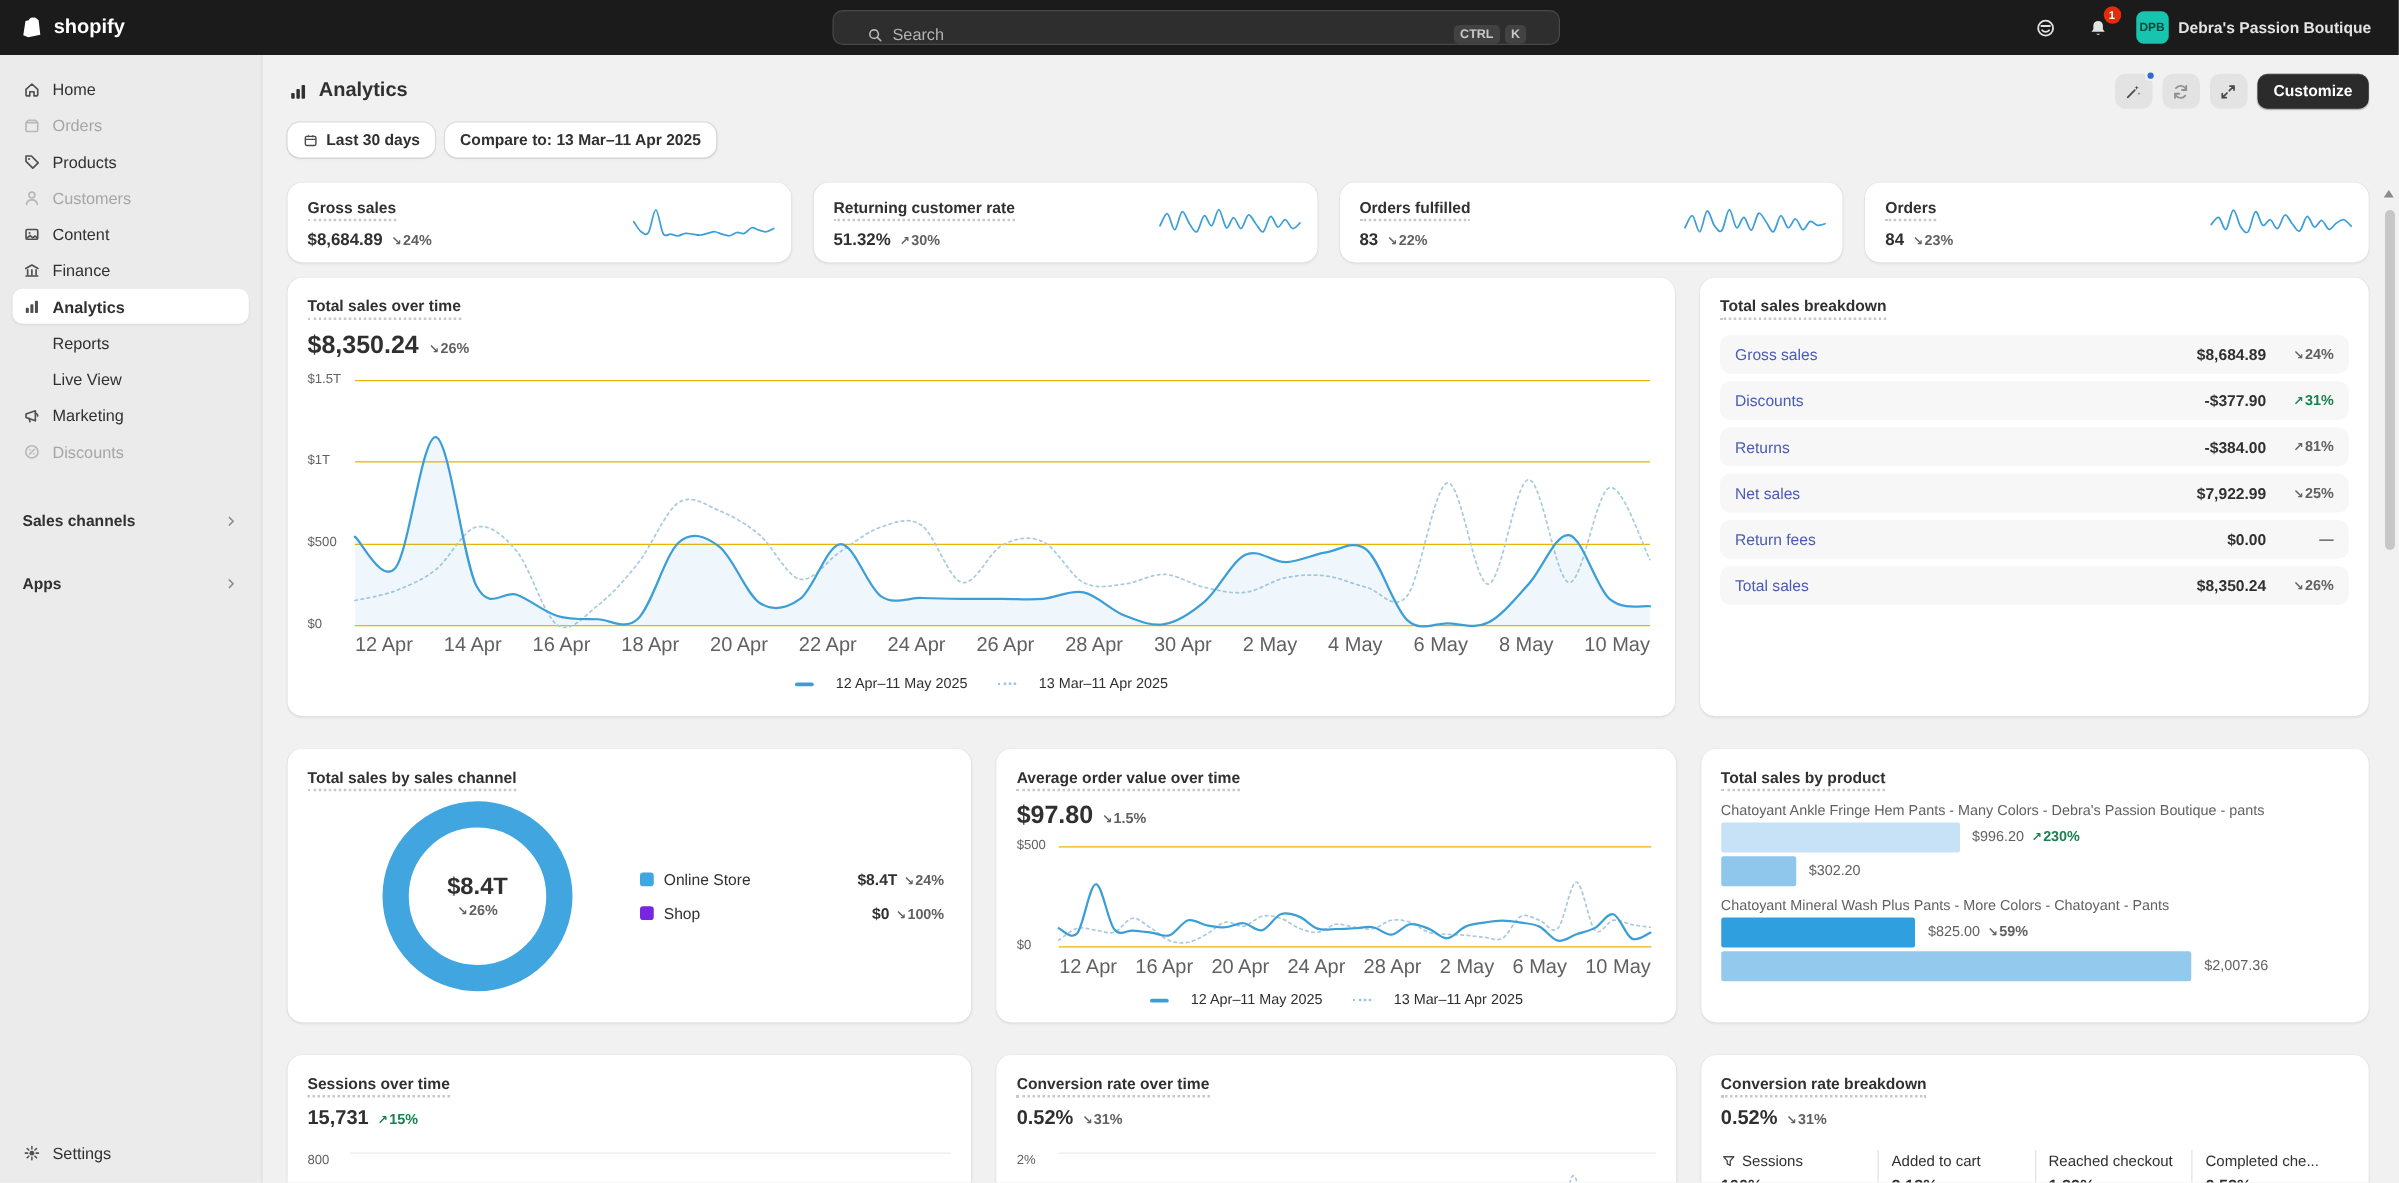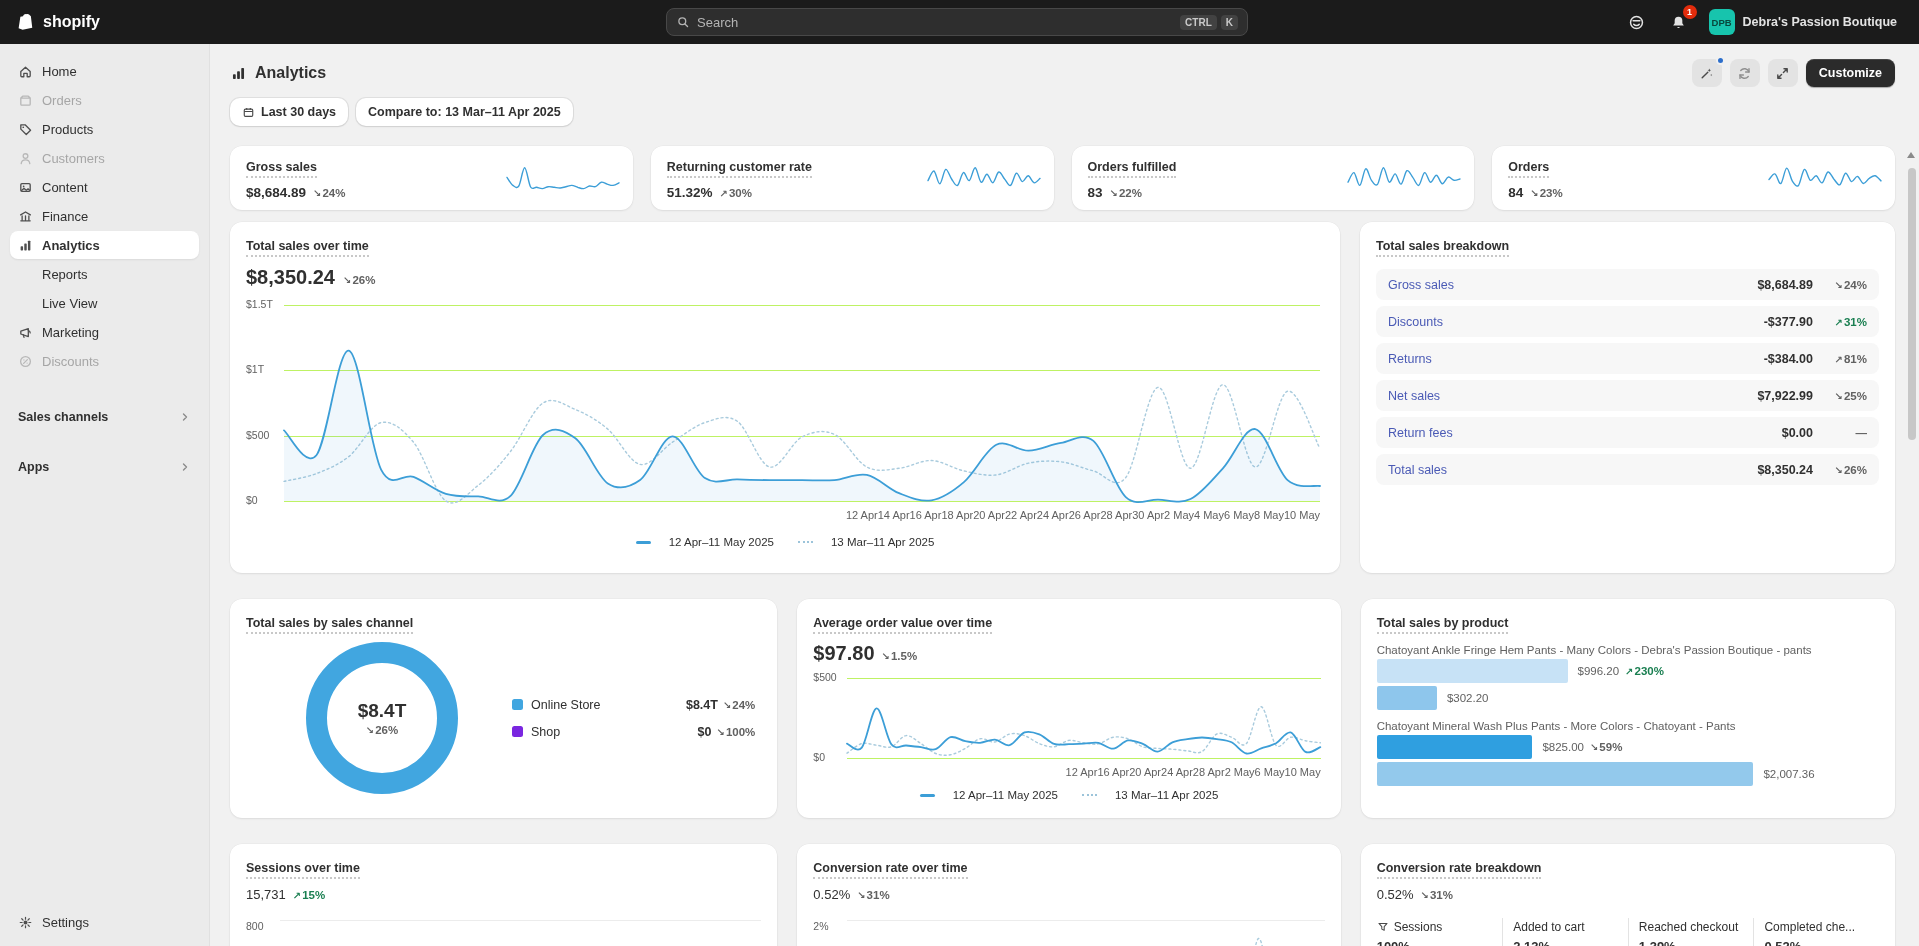--- a/index.html
+++ b/index.html
@@ -7,22 +7,22 @@
        font-family:"Liberation Sans","DejaVu Sans",sans-serif;color:#303030;}
   *{box-sizing:border-box}
   svg.ic{display:block}
 
   
   .topbar{position:absolute;left:0;top:0;right:0;height:44px;background:#1b1b1b;
           display:flex;align-items:center;padding:0 16px;z-index:8}
   .logo{display:flex;align-items:center;gap:7px;color:#fff;font-weight:700;font-size:16px}
   .logo svg{width:20px;height:20px}
   .searchbox{position:absolute;left:666px;top:8px;width:582px;height:28px;background:#2e2e2e;
-             border:1px solid #484848;border-radius:8px;display:flex;align-items:center;
-             gap:7px;padding:0 9px;color:#b4b4b4;font-size:13px;cursor:text}
+             border:1px solid #484848;border-radius:8px;display:flex;align-items:flex-end;
+             gap:7px;padding:0 26px;color:#b4b4b4;font-size:13px;cursor:text}
   .searchbox svg{width:14px;height:14px;color:#b4b4b4}
   .keys{margin-left:auto;display:flex;gap:4px}
   .key{background:#424242;color:#c9c9c9;font-size:10px;font-weight:700;padding:2px 5px;border-radius:4px}
   .top-right{margin-left:auto;display:flex;align-items:center;gap:12px}
   .tb-icon{position:relative;width:30px;height:30px;display:flex;align-items:center;
            justify-content:center;border-radius:8px;color:#e3e3e3;cursor:pointer}
   .tb-icon svg{width:17px;height:17px}
   .badge{position:absolute;top:-2px;right:-3px;min-width:14px;height:14px;padding:0 3px;
          background:#e22c0c;border-radius:8px;color:#fff;font-size:9px;font-weight:700;
          display:flex;align-items:center;justify-content:center}
@@ -84,25 +84,25 @@
   .kpi-value{font-size:13.5px;font-weight:700}
   .sparkline{position:absolute;right:14px;top:17px;width:112px;height:32px}
 
   
   .row2{display:grid;grid-template-columns:1108fr 534fr;gap:20px;margin-top:12px}
   .row2 .card{height:351px}
   .big-card{padding:14px 16px}
   .big-value-row{display:flex;align-items:baseline;gap:8px;margin-top:9px}
   .big-value{font-size:20px;font-weight:700}
   .plot-area{margin:16px 4px 0 38px;position:relative;height:196px}
-  .gl{position:absolute;left:0;right:0;height:1px;background:#bef264}
+  .gl{position:absolute;left:0;right:0;height:1px;background:#eab308}
   .gl span{position:absolute;left:-38px;top:-7px;font-size:10.5px;color:#616161}
   .chartbox{position:absolute;inset:0}
-  .xticks{display:flex;justify-content:flex-end;margin:8px 4px 0 38px;
-          font-size:11px;color:#616161}
+  .xticks{display:flex;justify-content:space-between;margin:8px 4px 0 38px;
+          font-size:16px;color:#616161}
   .legend{display:flex;justify-content:center;align-items:center;gap:24px;margin-top:15px;
           font-size:11.5px;color:#303030}
   .leg-item{display:flex;align-items:center;gap:18px}
   .leg-sample{display:inline-block}
   .leg-sample.solid{width:15px;height:3px;border-radius:2px;background:#3c9ed7}
   .leg-sample.dotted{width:15px;height:0;border-top:2px dotted #9cc4da}
 
   .breakdown{padding:14px 16px}
   .bd-rows{margin-top:12px;display:flex;flex-direction:column;gap:6px}
   .bd-row{background:#f7f7f7;border-radius:8px;height:31px;display:flex;align-items:center;
@@ -118,21 +118,21 @@
   .donut{width:152px;height:152px;border-radius:50%;border:21px solid #41a6e0;margin-left:60px;
          display:flex;flex-direction:column;align-items:center;justify-content:center;gap:2px}
   .donut-value{font-size:19px;font-weight:700}
   .channel-legend{margin-left:54px;flex:1;display:flex;flex-direction:column;gap:13px;
                   font-size:12.5px;padding-right:6px}
   .cl-row{display:flex;align-items:center;gap:8px}
   .swatch{width:11px;height:11px;border-radius:2.5px;flex:none}
   .cl-label{width:92px}
   .cl-val{margin-left:auto;display:flex;align-items:baseline;gap:5px;font-weight:600}
   .mid-value-row{display:flex;align-items:baseline;gap:7px;margin-top:8px}
-  .mid-value{font-size:13px;font-weight:400}
+  .mid-value{font-size:16px;font-weight:700}
   .plot-sm{margin:13px 4px 0 34px;position:relative;height:80px}
   .plot-sm .gl span{left:-34px}
   .xticks.sm{margin-left:34px}
   .legend.sm{margin-top:11px}
 
   .prod-name{font-size:11.5px;color:#616161;margin-top:10px;white-space:nowrap;overflow:hidden;
              text-overflow:ellipsis}
   .bar-row{display:flex;align-items:center;gap:10px;margin-top:3px}
   .bar{height:24px;border-radius:2px;flex:none}
   .bar-val{font-size:11.5px;color:#616161;font-weight:500;display:flex;gap:6px;white-space:nowrap}

